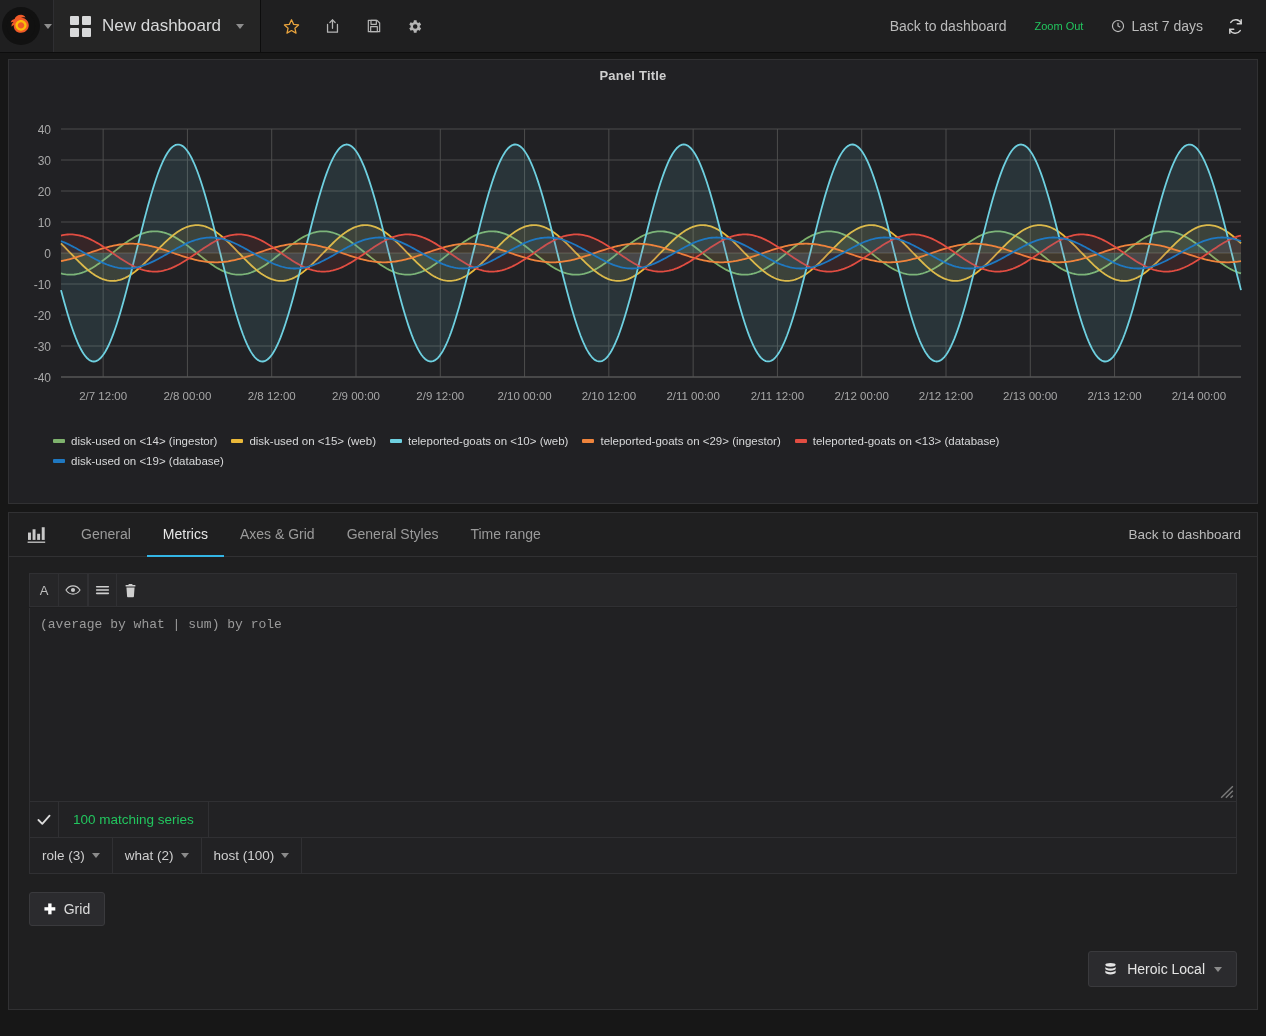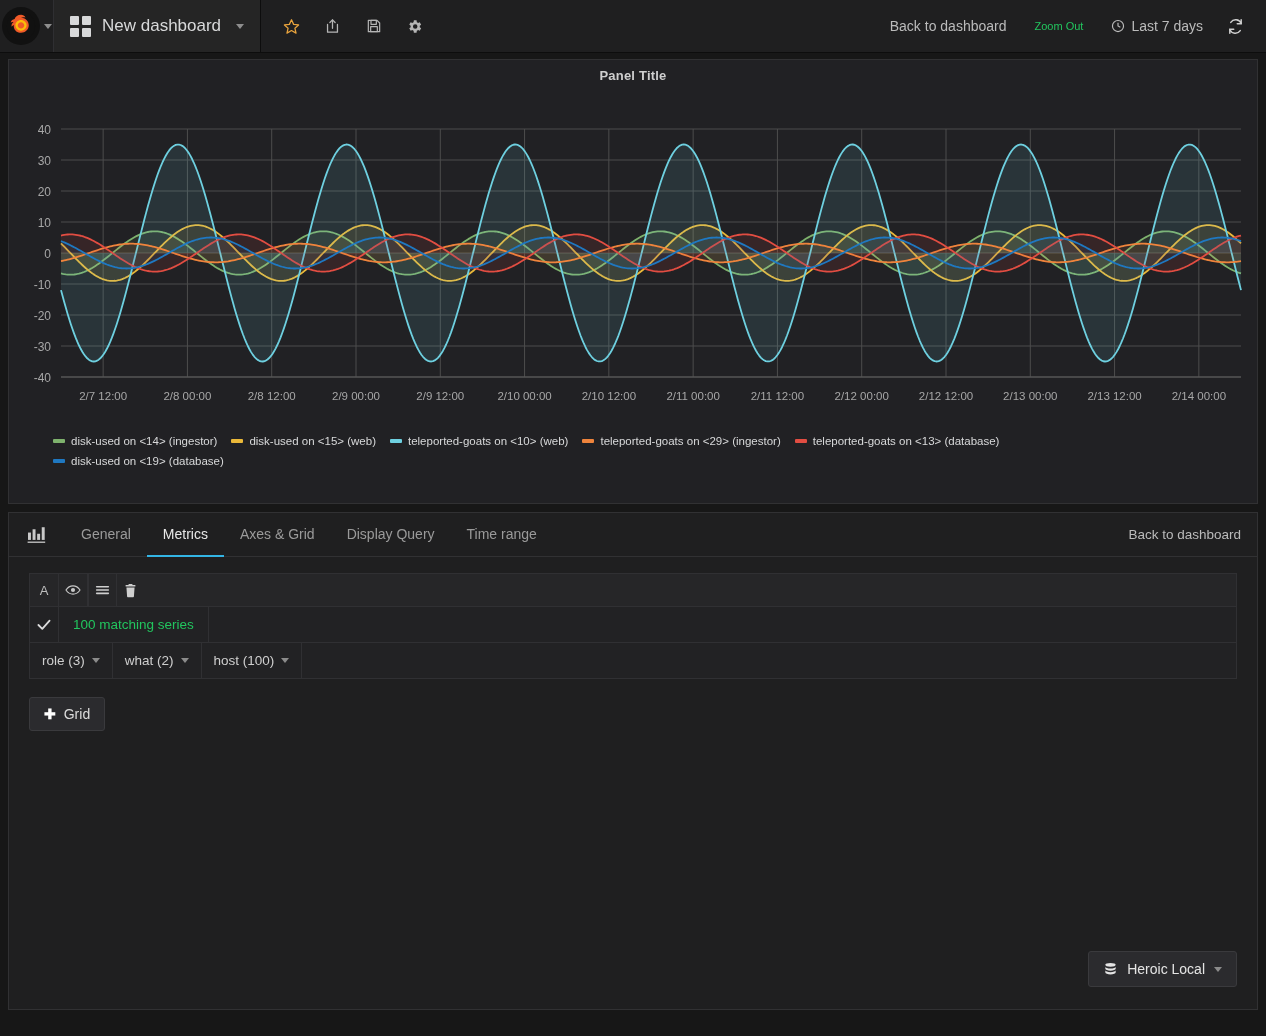--- a/index.html
+++ b/index.html
@@ -432,21 +432,21 @@
         <rect x="6.6" y="4" width="3.6" height="13"></rect>
         <rect x="12.2" y="9.5" width="3.6" height="7.5"></rect>
         <rect x="17.8" y="1.5" width="3.6" height="15.5"></rect>
         <rect x="0.5" y="19" width="21.5" height="1.6"></rect>
       </svg>
     </div>
     <div id="tabs-container" style="display:flex;">
         <div class="tab">General</div>
         <div class="tab active">Metrics</div>
         <div class="tab">Axes &amp; Grid</div>
-        <div class="tab">Display Query</div>
+        <div class="tab">General Styles</div>
         <div class="tab">Time range</div>
       </div>
     <div class="tabs-spacer"></div>
     <div class="tab-right">Back to dashboard</div>
   </div>
 
   <div class="editor-body">
 
     <div class="query-row">
       <div class="q-cell q-letter">A</div>
@@ -464,20 +464,23 @@
         </div>
         <div class="q-action">
           <svg width="13" height="15" viewBox="0 0 16 18" fill="#cfcfcf">
             <path d="M6 1h4l.7 1.3H14V4H2V2.3h3.3z"></path>
             <path d="M3 5.2h10l-.8 11.3a.9.9 0 0 1-.9.8H4.7a.9.9 0 0 1-.9-.8z"></path>
           </svg>
         </div>
       </div>
     </div>
 
+    <div class="query-ta">(average by what | sum) by role<svg class="resize-grip" viewBox="0 0 12 12">
+        <path d="M11 1 1 11M11 5 5 11M11 9 9 11" stroke="#7a7a7a" stroke-width="1.2"></path>
+      </svg></div>
 
     <div class="series-row">
       <div class="series-check">
         <svg width="14" height="12" viewBox="0 0 16 14" fill="none" stroke="#dcdcdc" stroke-width="2.1" stroke-linecap="round" stroke-linejoin="round">
           <polyline points="1.5,7 6,11.5 14.5,2"></polyline>
         </svg>
       </div>
       <div class="series-count">100 matching series</div>
       <div class="series-rest"></div>
     </div>

